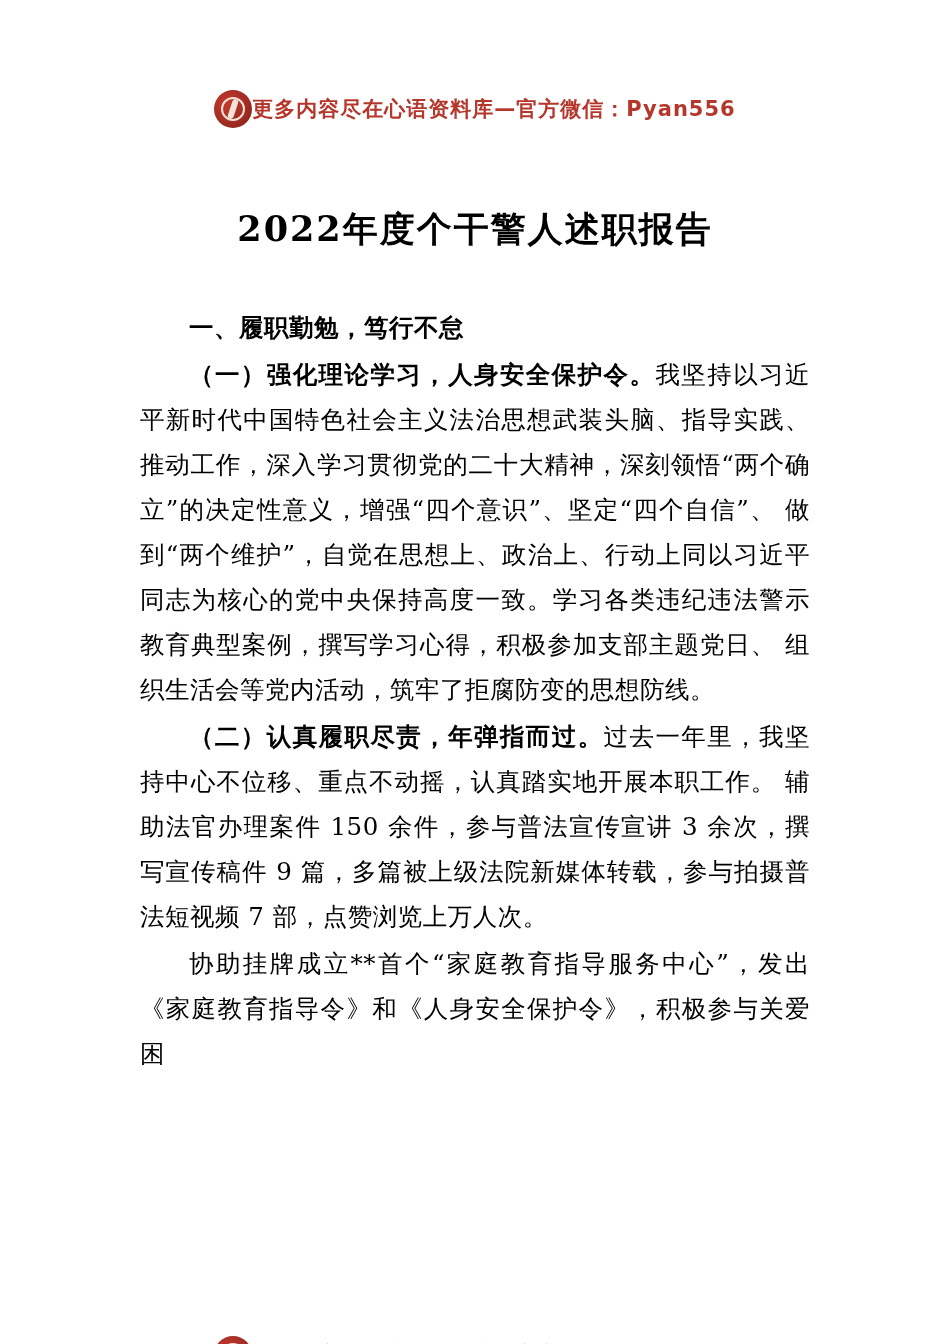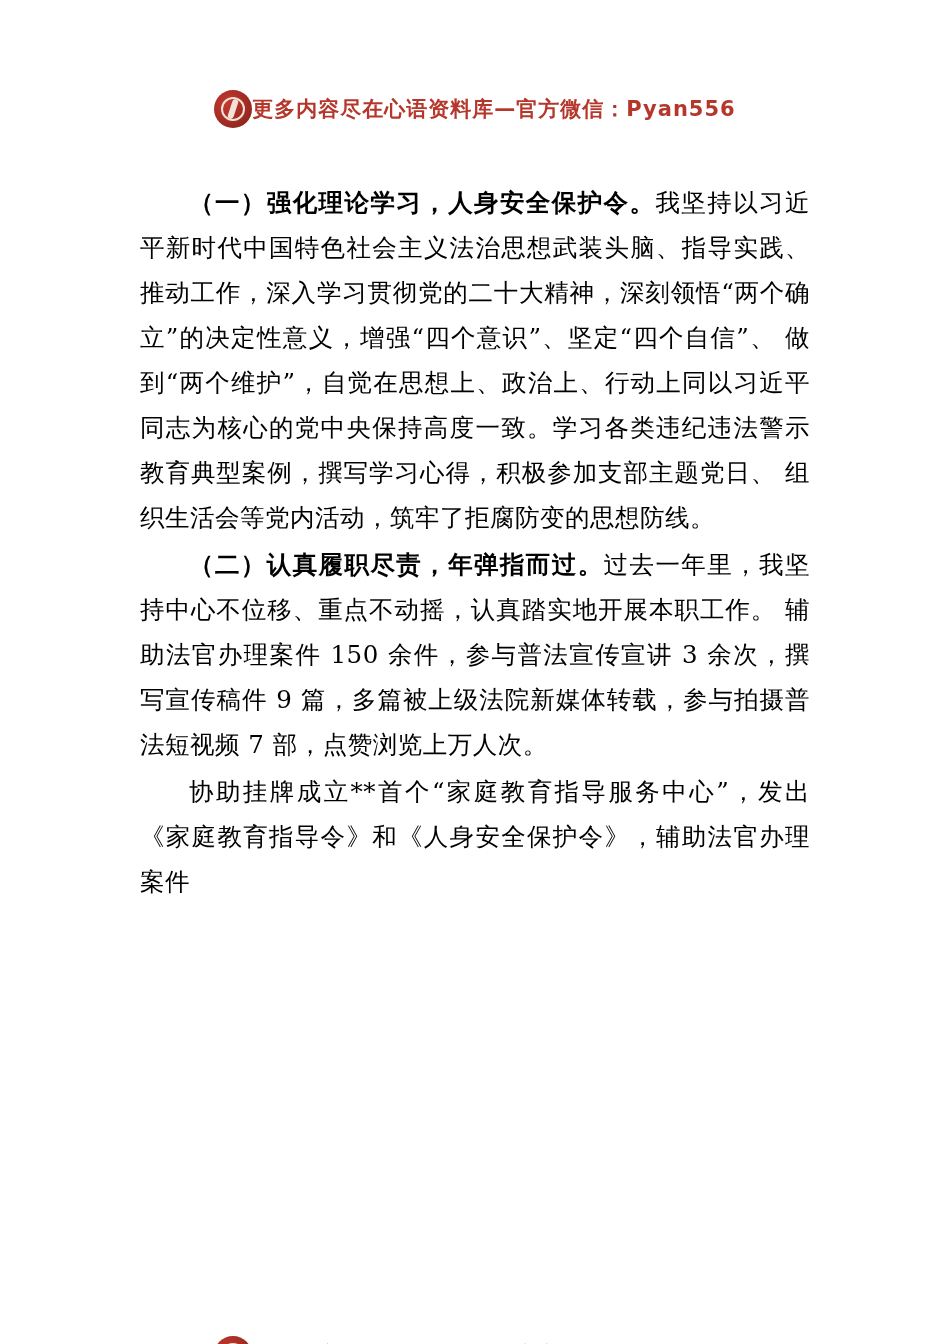--- a/index.html
+++ b/index.html
@@ -116,30 +116,32 @@
 </head>
 <body>
 
 <div class="page">
 
   <div class="watermark watermark-top">
     <span class="wm-logo"></span>
     <span class="wm-text">更多内容尽在心语资料库—官方微信：Pyan556</span>
   </div>
 
+  <h1 class="doc-title">2022年度个干警人述职报告</h1>
 
   <div class="doc-body">
 
 
+    <p class="heading">一、履职勤勉，笃行不怠</p>
 
     <p class="para"><span class="bold-run">（一）强化理论学习，人身安全保护令。</span><span>我坚持以习近平新时代中国特色社会主义法治思想武装头脑、指导实践、推动工作，深入学习贯彻党的二十大精神，深刻领悟“两个确立”的决定性意义，增强“四个意识”、坚定“四个自信”、 做到“两个维护”，自觉在思想上、政治上、行动上同以习近平同志为核心的党中央保持高度一致。学习各类违纪违法警示教育典型案例，撰写学习心得，积极参加支部主题党日、 组织生活会等党内活动，筑牢了拒腐防变的思想防线。</span></p>
 
     <p class="para"><span class="bold-run">（二）认真履职尽责，年弹指而过。</span><span>过去一年里，我坚持中心不位移、重点不动摇，认真踏实地开展本职工作。 辅助法官办理案件 150 余件，参与普法宣传宣讲 3 余次，撰写宣传稿件 9 篇，多篇被上级法院新媒体转载，参与拍摄普法短视频 7 部，点赞浏览上万人次。</span></p>
 
-    <p class="para">协助挂牌成立**首个“家庭教育指导服务中心”，发出《家庭教育指导令》和《人身安全保护令》，辅助法官办理案件</p>
+    <p class="para">协助挂牌成立**首个“家庭教育指导服务中心”，发出《家庭教育指导令》和《人身安全保护令》，积极参与关爱困</p>
 
   </div>
 
   <div class="watermark watermark-bottom">
     <span class="wm-logo"></span>
     <span class="wm-text">更多内容尽在心语资料库—官方微信：Pyan556</span>
   </div>
 
 </div>
 

